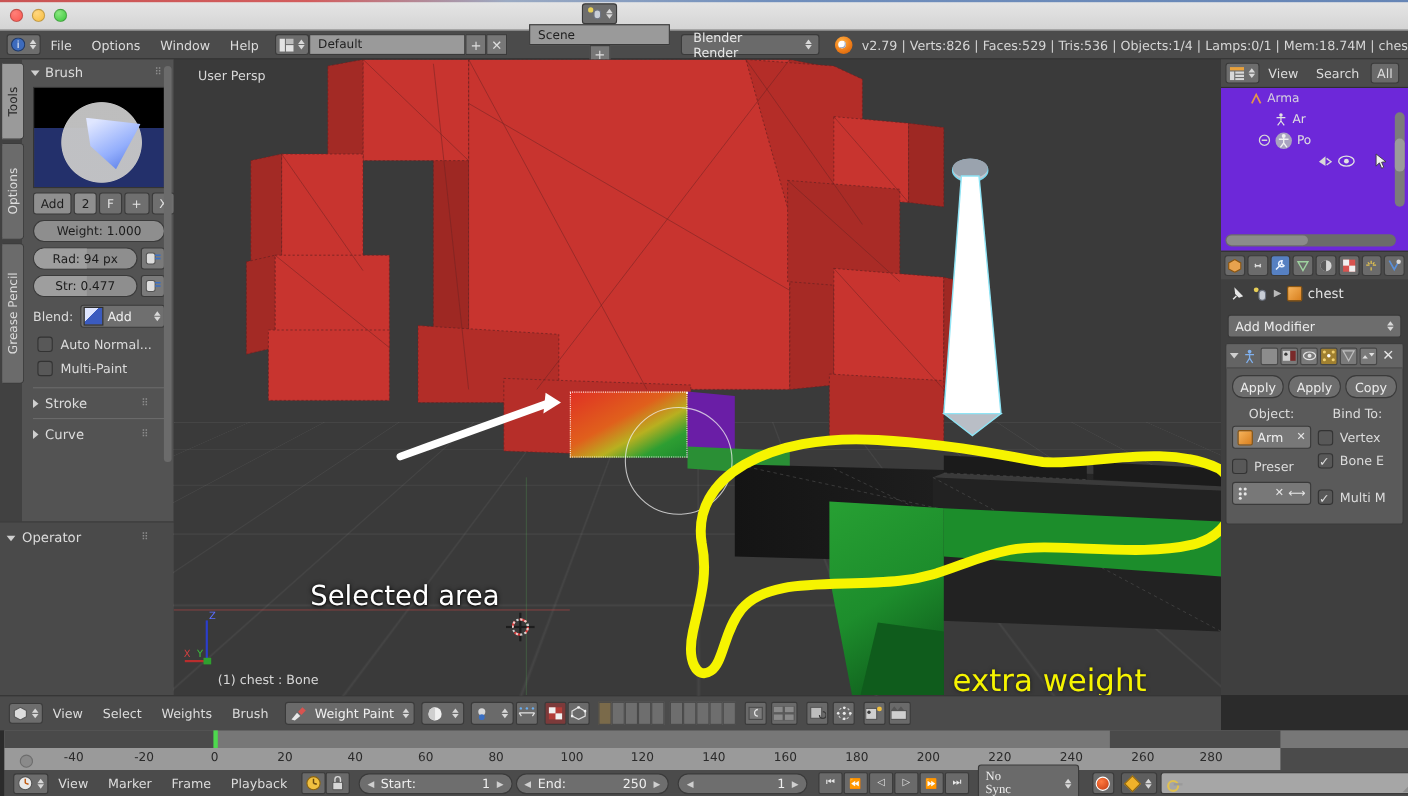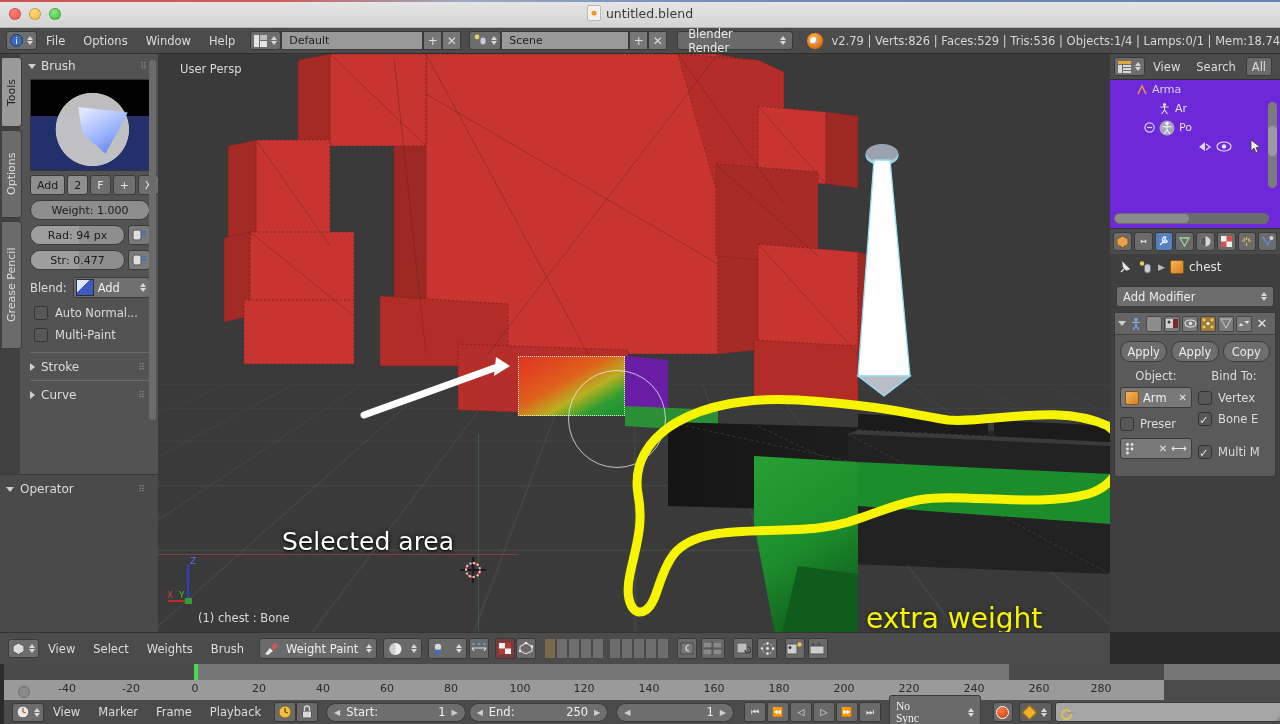--- a/index.html
+++ b/index.html
@@ -139,21 +139,21 @@
     flex:1; height:21px; background:#6f6f6f; border:1px solid #3a3a3a; border-radius:3px;
     display:flex; align-items:center; gap:4px; padding-left:2px; color:#f0f0f0; font-size:11.5px;
   }
   .blendthumb {
     width:18px;height:17px;border:1px solid #2e2e2e;
     background: linear-gradient(135deg, #dfe6ff 0 40%, #3b5bbf 40% 100%);
   }
   .cbrow { display:flex; align-items:center; gap:7px; margin: 8px 8px 0 12px; color:#dcdcdc; font-size:11.5px; }
   .cb { width:14px;height:14px;background:#585858;border:1px solid #333; border-radius:3px; }
   .divider { margin: 10px 8px 0 8px; height:1px; background:#6a6a6a; }
-  .subhd { display:flex; align-items:center; gap:6px; color:#dcdcdc; font-size:12px; padding: 7px 6px 6px 8px; }
+  .subhd { display:flex; align-items:center; gap:6px; color:#dcdcdc; font-size:12px; padding: 7px 16px 6px 8px; }
   .opbar {
     position:absolute; left:0; bottom:0; width:158px; height:158px; background:#4a4a4a; border-top:1px solid #3a3a3a;
   }
   .opbar .subhd { padding-left:6px; }
   .lscroll {
     position:absolute; right:2px; top:6px; width:7px; height:360px; background:#6b6b6b; border-radius:4px;
   }
 
   
   .viewport { position:absolute; left:158px; top:0; width:952px; height:578px; background:#3a3a3a; overflow:hidden; }
@@ -296,24 +296,20 @@
 
 <div id="app">
 
   <div class="titlebar">
     <div class="tb-top-accent"></div>
     <div class="traffic">
       <div class="dot red"></div>
       <div class="dot yellow"></div>
       <div class="dot green"></div>
     </div>
-    <div class="title-center">
-      <span class="blendicon"></span>
-      <span>untitled.blend</span>
-    </div>
   </div>
 
   <div class="topbar">
     <div style="margin-left:6px;display:flex;align-items:center;">
       <span class="icon-box">
         <svg width="13" height="13" viewBox="0 0 13 13">
             <circle cx="6.5" cy="6.5" r="6" fill="#3d6bbd" stroke="#223a66"></circle>
             <text x="6.5" y="10" font-size="9" fill="#fff" text-anchor="middle" font-family="DejaVu Sans, sans-serif">i</text>
           </svg>
         <span class="spin">
@@ -337,21 +333,21 @@
         <span class="spin">
             <i class="up"></i>
             <i class="dn"></i>
           </span>
       </span>
       <span class="field" style="width:142px">Default</span>
       <span class="plusbtn">+</span>
       <span class="xbtn">✕</span>
     </div>
 
-    <div style="display:flex;align-items:center;margin-left:8px;">
+    <div style="display:flex;align-items:center;margin-left:20px;flex-direction:column;">
       <span class="icon-box">
         <svg width="14" height="13" viewBox="0 0 14 13">
             <circle cx="4" cy="3" r="2.4" fill="#e8cf57"></circle>
             <rect x="7" y="3" width="6" height="8" rx="3" fill="#c8cdd6" stroke="#6d7380"></rect>
           </svg>
         <span class="spin">
             <i class="up"></i>
             <i class="dn"></i>
           </span>
       </span>

